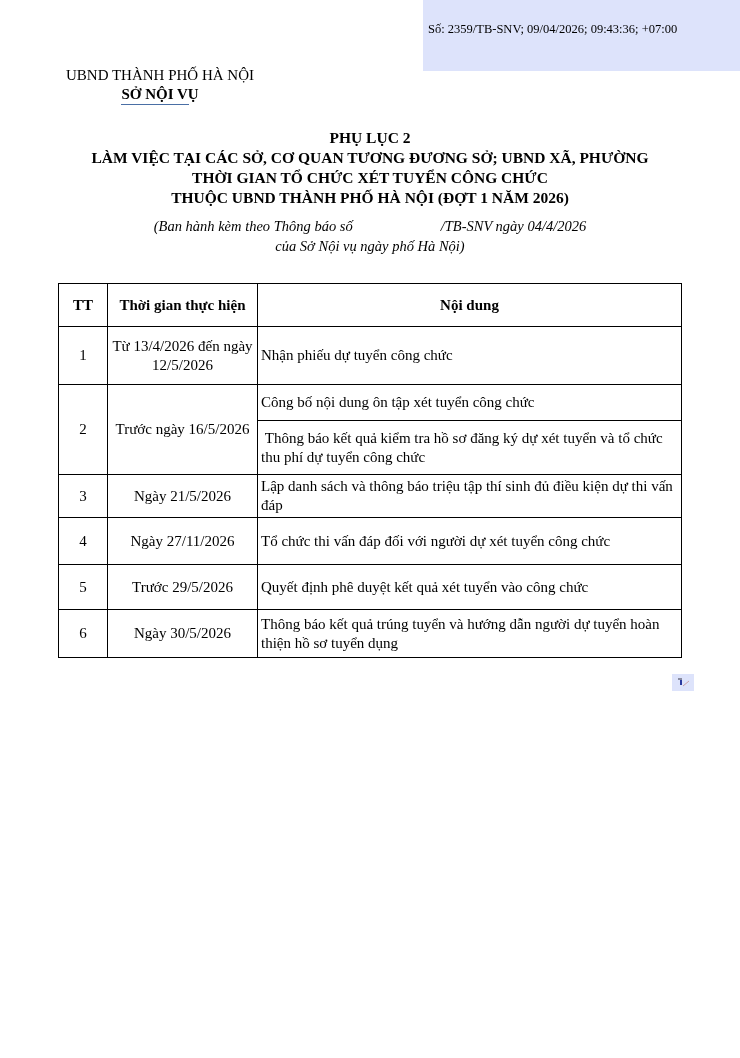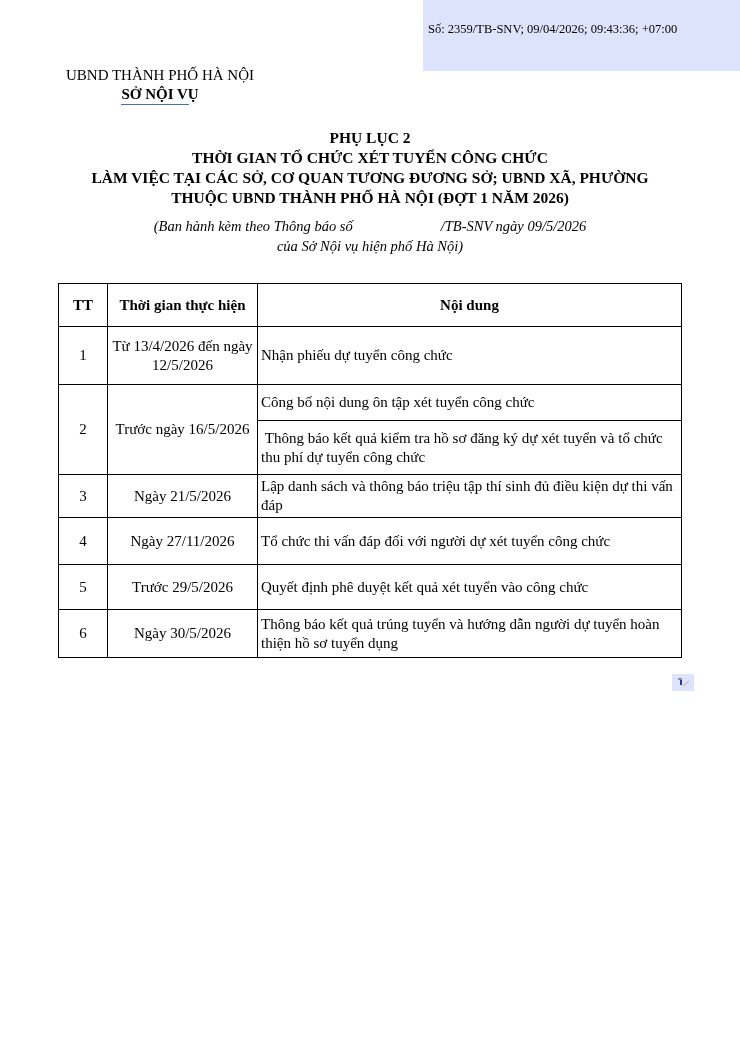--- a/index.html
+++ b/index.html
@@ -52,27 +52,27 @@
 </div>
 
 <div class="org">
   <div>UBND THÀNH PHỐ HÀ NỘI</div>
   <div class="dept">SỞ NỘI VỤ</div>
 </div>
 <div class="org-rule"></div>
 
 <div class="title-block appendix">PHỤ LỤC 2</div>
 <div class="title-block main-title">
+  <div>LÀM VIỆC TẠI CÁC SỞ, CƠ QUAN TƯƠNG ĐƯƠNG SỞ; UBND XÃ, PHƯỜNG</div>
   <div>THỜI GIAN TỔ CHỨC XÉT TUYỂN CÔNG CHỨC</div>
-  <div>LÀM VIỆC TẠI CÁC SỞ, CƠ QUAN TƯƠNG ĐƯƠNG SỞ; UBND XÃ, PHƯỜNG</div>
   <div>THUỘC UBND THÀNH PHỐ HÀ NỘI (ĐỢT 1 NĂM 2026)</div>
 </div>
 <div class="subtitle">
-  <div><span>(Ban hành kèm theo Thông báo số</span><span class="gap"></span><span>/TB-SNV ngày  09/5/2026</span></div>
-  <div>của Sở Nội vụ hiện phố Hà Nội)</div>
+  <div><span>(Ban hành kèm theo Thông báo số</span><span class="gap"></span><span>/TB-SNV ngày  04/4/2026</span></div>
+  <div>của Sở Nội vụ ngày phố Hà Nội)</div>
 </div>
 
 <table>
   <colgroup>
       <col class="c1">
       <col class="c2">
       <col class="c3">
     </colgroup>
   <thead>
     <tr>

